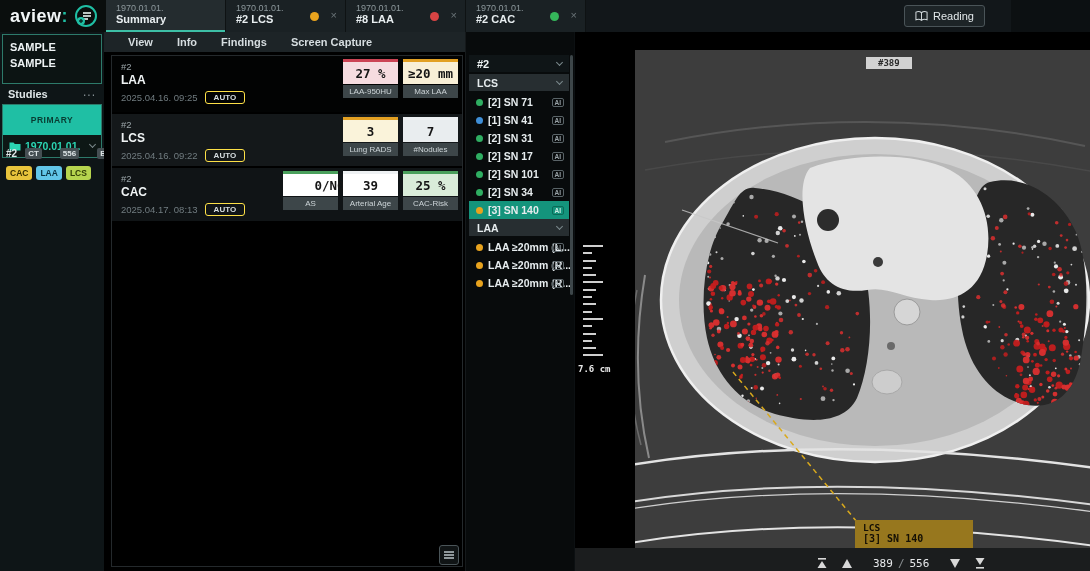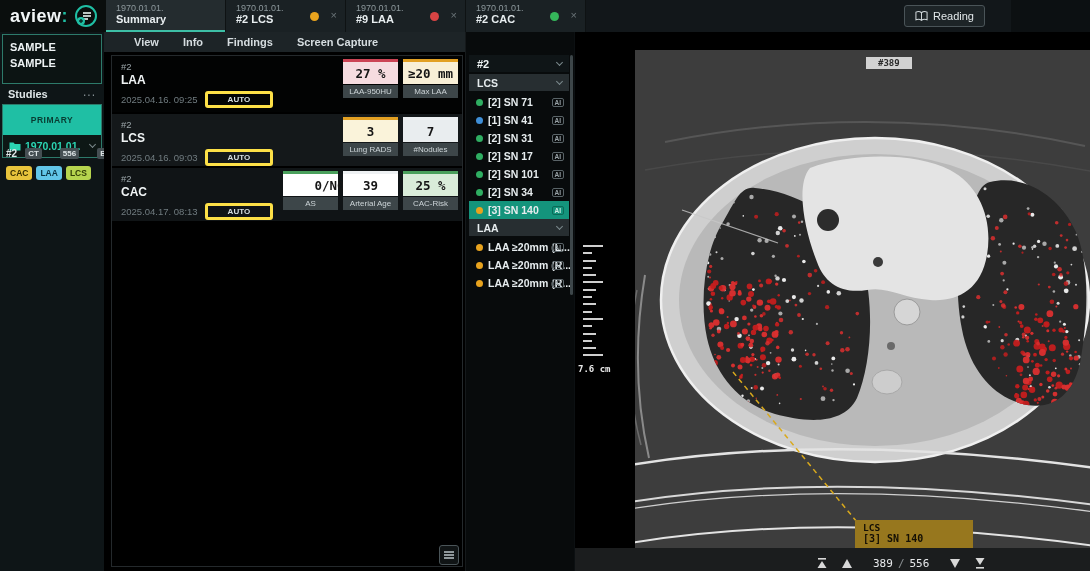--- a/index.html
+++ b/index.html
@@ -45,34 +45,34 @@
   .series-row { position:absolute; left:0; top:116px; width:104px; display:flex; align-items:center; padding:0 6px; }
   .series-id { font-size:10px; font-weight:bold; color:#dfe6e8; margin-right:8px; }
   .series-badges { display:flex; gap:18px; }
   .sbadge { background:#454f53; color:#dde4e6; font-size:8px; padding:1px 3px; border-radius:2px; font-weight:bold; }
   .module-row { position:absolute; left:0; top:134px; width:104px; display:flex; gap:4px; padding:0 6px; }
   .mbadge { font-size:8.5px; font-weight:bold; padding:2px 4px; border-radius:3px; }
 
   
   .summary { position:absolute; left:104px; top:32px; width:361px; height:539px; background:#000; }
   .menubar { position:absolute; left:0; top:0; width:361px; height:20px; background:#1d2427;
-             display:flex; align-items:center; padding-left:18px; }
+             display:flex; align-items:center; padding-left:12px; }
   .menu-item { font-size:11px; font-weight:bold; color:#d6dde0; padding:0 12px; }
   .summary-frame { position:absolute; left:7px; top:23px; width:352px; height:512px; border:1px solid #24292c; }
   .cards { position:absolute; left:8px; top:24px; width:350px; display:flex; flex-direction:column; gap:2px; }
   .card { position:relative; width:100%; padding:5px 4px 5px 9px; }
   .card.c0 { background:#020303; height:56px; }
   .card.c1 { background:#14181a; height:52px; }
   .card.c2 { background:#101416; height:53px; }
   .card-series { font-size:9.5px; color:#9aa4a8; }
   .card-name { font-size:12px; font-weight:bold; color:#f0f4f5; margin-top:1px; }
   .card-foot { display:flex; align-items:center; gap:7px; margin-top:4px; }
   .card-date { font-size:9.5px; color:#717c80; }
-  .auto-chip { border:3px solid #fde047; border-radius:3px; color:#d6dde0; font-size:8px; font-weight:bold;
-               padding:1px 20px; }
+  .auto-chip { border:1px solid #fde047; border-radius:3px; color:#d6dde0; font-size:8px; font-weight:bold;
+               padding:1px 8px; }
   .metrics { position:absolute; right:4px; top:3px; display:flex; gap:5px; }
   .metric { width:55px; }
   .metric .val { height:25px; border-top:3px solid; display:flex; align-items:center; justify-content:center;
                  font-family:"DejaVu Sans Mono",monospace; font-size:12.5px; font-weight:bold; color:#161616; }
   .metric .lab { height:13px; margin-top:1px; background:#3d4649; color:#cdd5d8; font-size:8px;
                  display:flex; align-items:center; justify-content:center; white-space:nowrap; }
   .list-btn { position:absolute; right:6px; bottom:6px; width:20px; height:20px; border:1px solid #4a5458;
               border-radius:3px; background:#101415; display:flex; align-items:center; justify-content:center; }
 
   
@@ -137,21 +137,21 @@
           <div class="tab-title">Summary</div>
         </div>
         <div class="tab">
           <div class="tab-date">1970.01.01.</div>
           <div class="tab-title">#2 LCS</div>
           <span class="tab-dot" style="background: rgb(232, 163, 30);"></span>
           <span class="tab-close">×</span>
         </div>
         <div class="tab">
           <div class="tab-date">1970.01.01.</div>
-          <div class="tab-title">#9 LAA</div>
+          <div class="tab-title">#8 LAA</div>
           <span class="tab-dot" style="background: rgb(216, 68, 68);"></span>
           <span class="tab-close">×</span>
         </div>
         <div class="tab">
           <div class="tab-date">1970.01.01.</div>
           <div class="tab-title">#2 CAC</div>
           <span class="tab-dot" style="background: rgb(53, 181, 90);"></span>
           <span class="tab-close">×</span>
         </div>
       </nav>
@@ -225,21 +225,21 @@
             <div class="metric">
               <div class="val" style="background: rgb(248, 239, 214); border-top-color: rgb(226, 160, 35);">≥20 mm</div>
               <div class="lab">Max LAA</div>
             </div>
           </div>
         </div>
         <div class="card c1">
           <div class="card-series">#2</div>
           <div class="card-name">LCS</div>
           <div class="card-foot">
-            <span class="card-date">2025.04.16. 09:03</span>
+            <span class="card-date">2025.04.16. 09:22</span>
             <span class="auto-chip">AUTO</span>
           </div>
           <div class="metrics">
             <div class="metric">
               <div class="val" style="background: rgb(250, 243, 218); border-top-color: rgb(226, 160, 35);">3</div>
               <div class="lab">Lung RADS</div>
             </div>
             <div class="metric">
               <div class="val" style="background: rgb(233, 237, 239); border-top-color: rgb(238, 241, 243);">7</div>
               <div class="lab">#Nodules</div>

